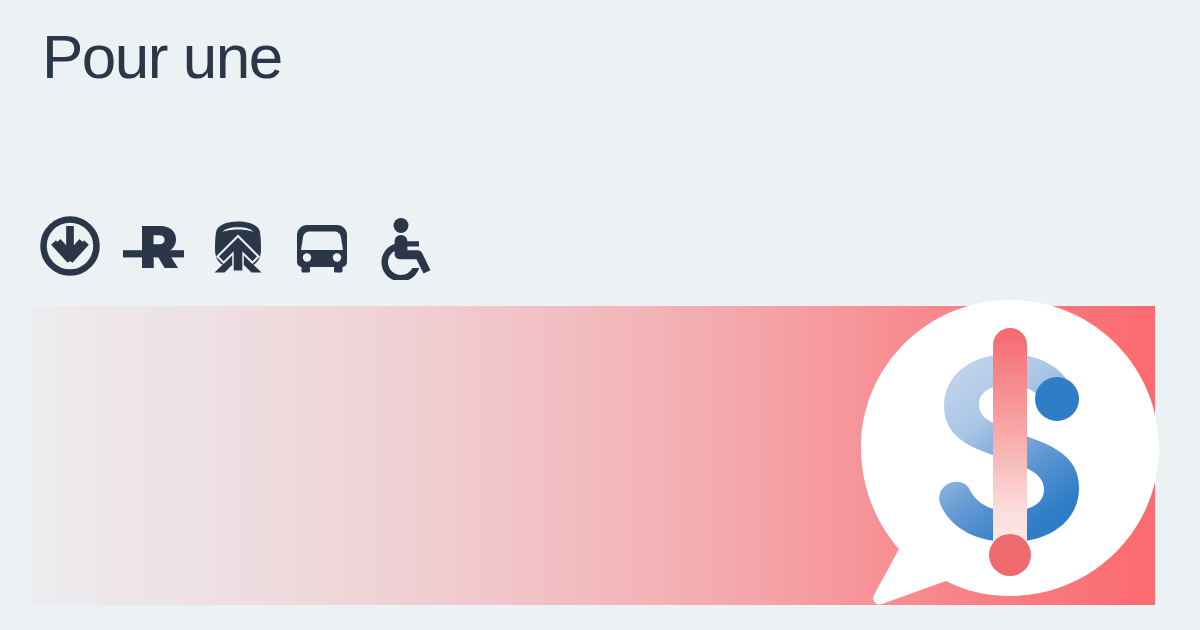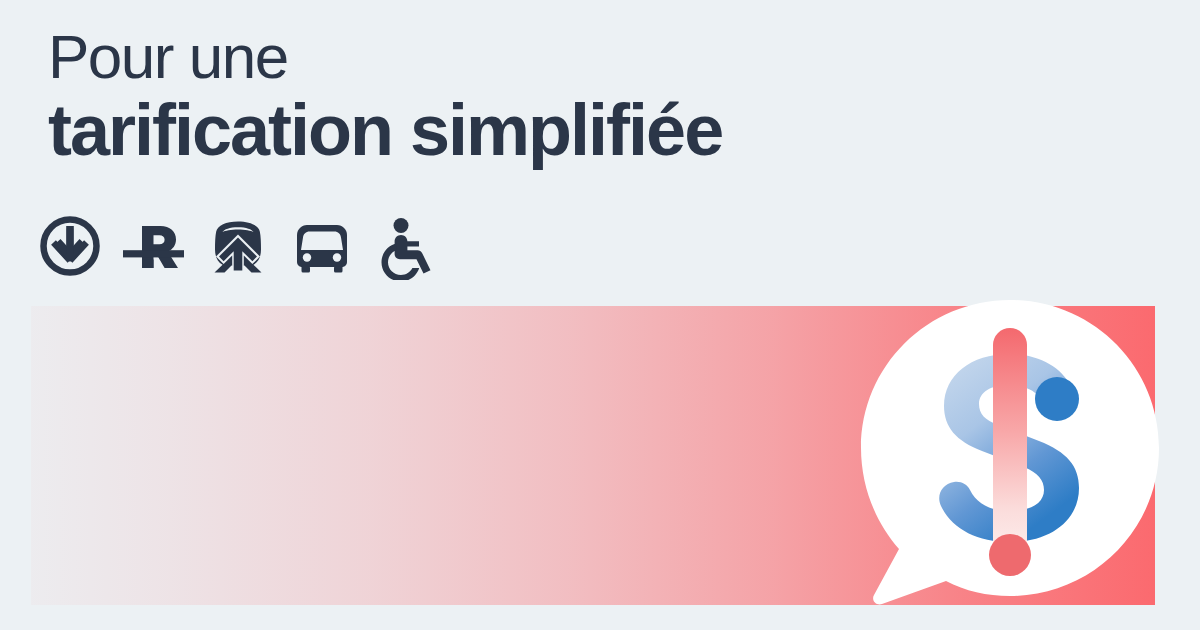--- a/index.html
+++ b/index.html
@@ -17,21 +17,21 @@
     position: relative;
     width: 1200px;
     height: 630px;
     background: #ECF1F4;
     overflow: hidden;
   }
 
   
   #headline {
     position: absolute;
-    left: 48px;
+    left: 42px;
     top: 26px;
     width: 1000px;
     line-height: 1.0;
     color: #2B3648;
   }
   .hl-line {
     display: block;
     letter-spacing: -1.5px;
   }
   .hl-line-1 {
@@ -90,21 +90,20 @@
   }
   #bubble-group svg { display: block; }
 </style>
 </head>
 <body>
 
 <div id="stage">
 
   <div id="headline">
     <span class="hl-line hl-line-1">Pour une</span>
-    <span class="hl-line hl-line-2">tarification simplifiée</span>
   </div>
 
   <div id="transit-row">
 
     <span class="transit-icon">
       <svg viewBox="0 0 68 68" width="68" height="68" aria-hidden="true">
         <circle cx="34" cy="34" r="26.5" fill="none" stroke="#2B3648" stroke-width="6.5"></circle>
         <path d="M34 16.5 L34 40 M34 48.5 L17.5 30.5 M34 48.5 L50.5 30.5" fill="none" stroke="#2B3648" stroke-width="6.5" stroke-linecap="butt"></path>
         <path d="M34 50 L18.5 32.5 L24.5 27 L34 37.5 L43.5 27 L49.5 32.5 Z" fill="#2B3648"></path>
         <rect x="30.2" y="14" width="7.6" height="28" fill="#2B3648"></rect>

